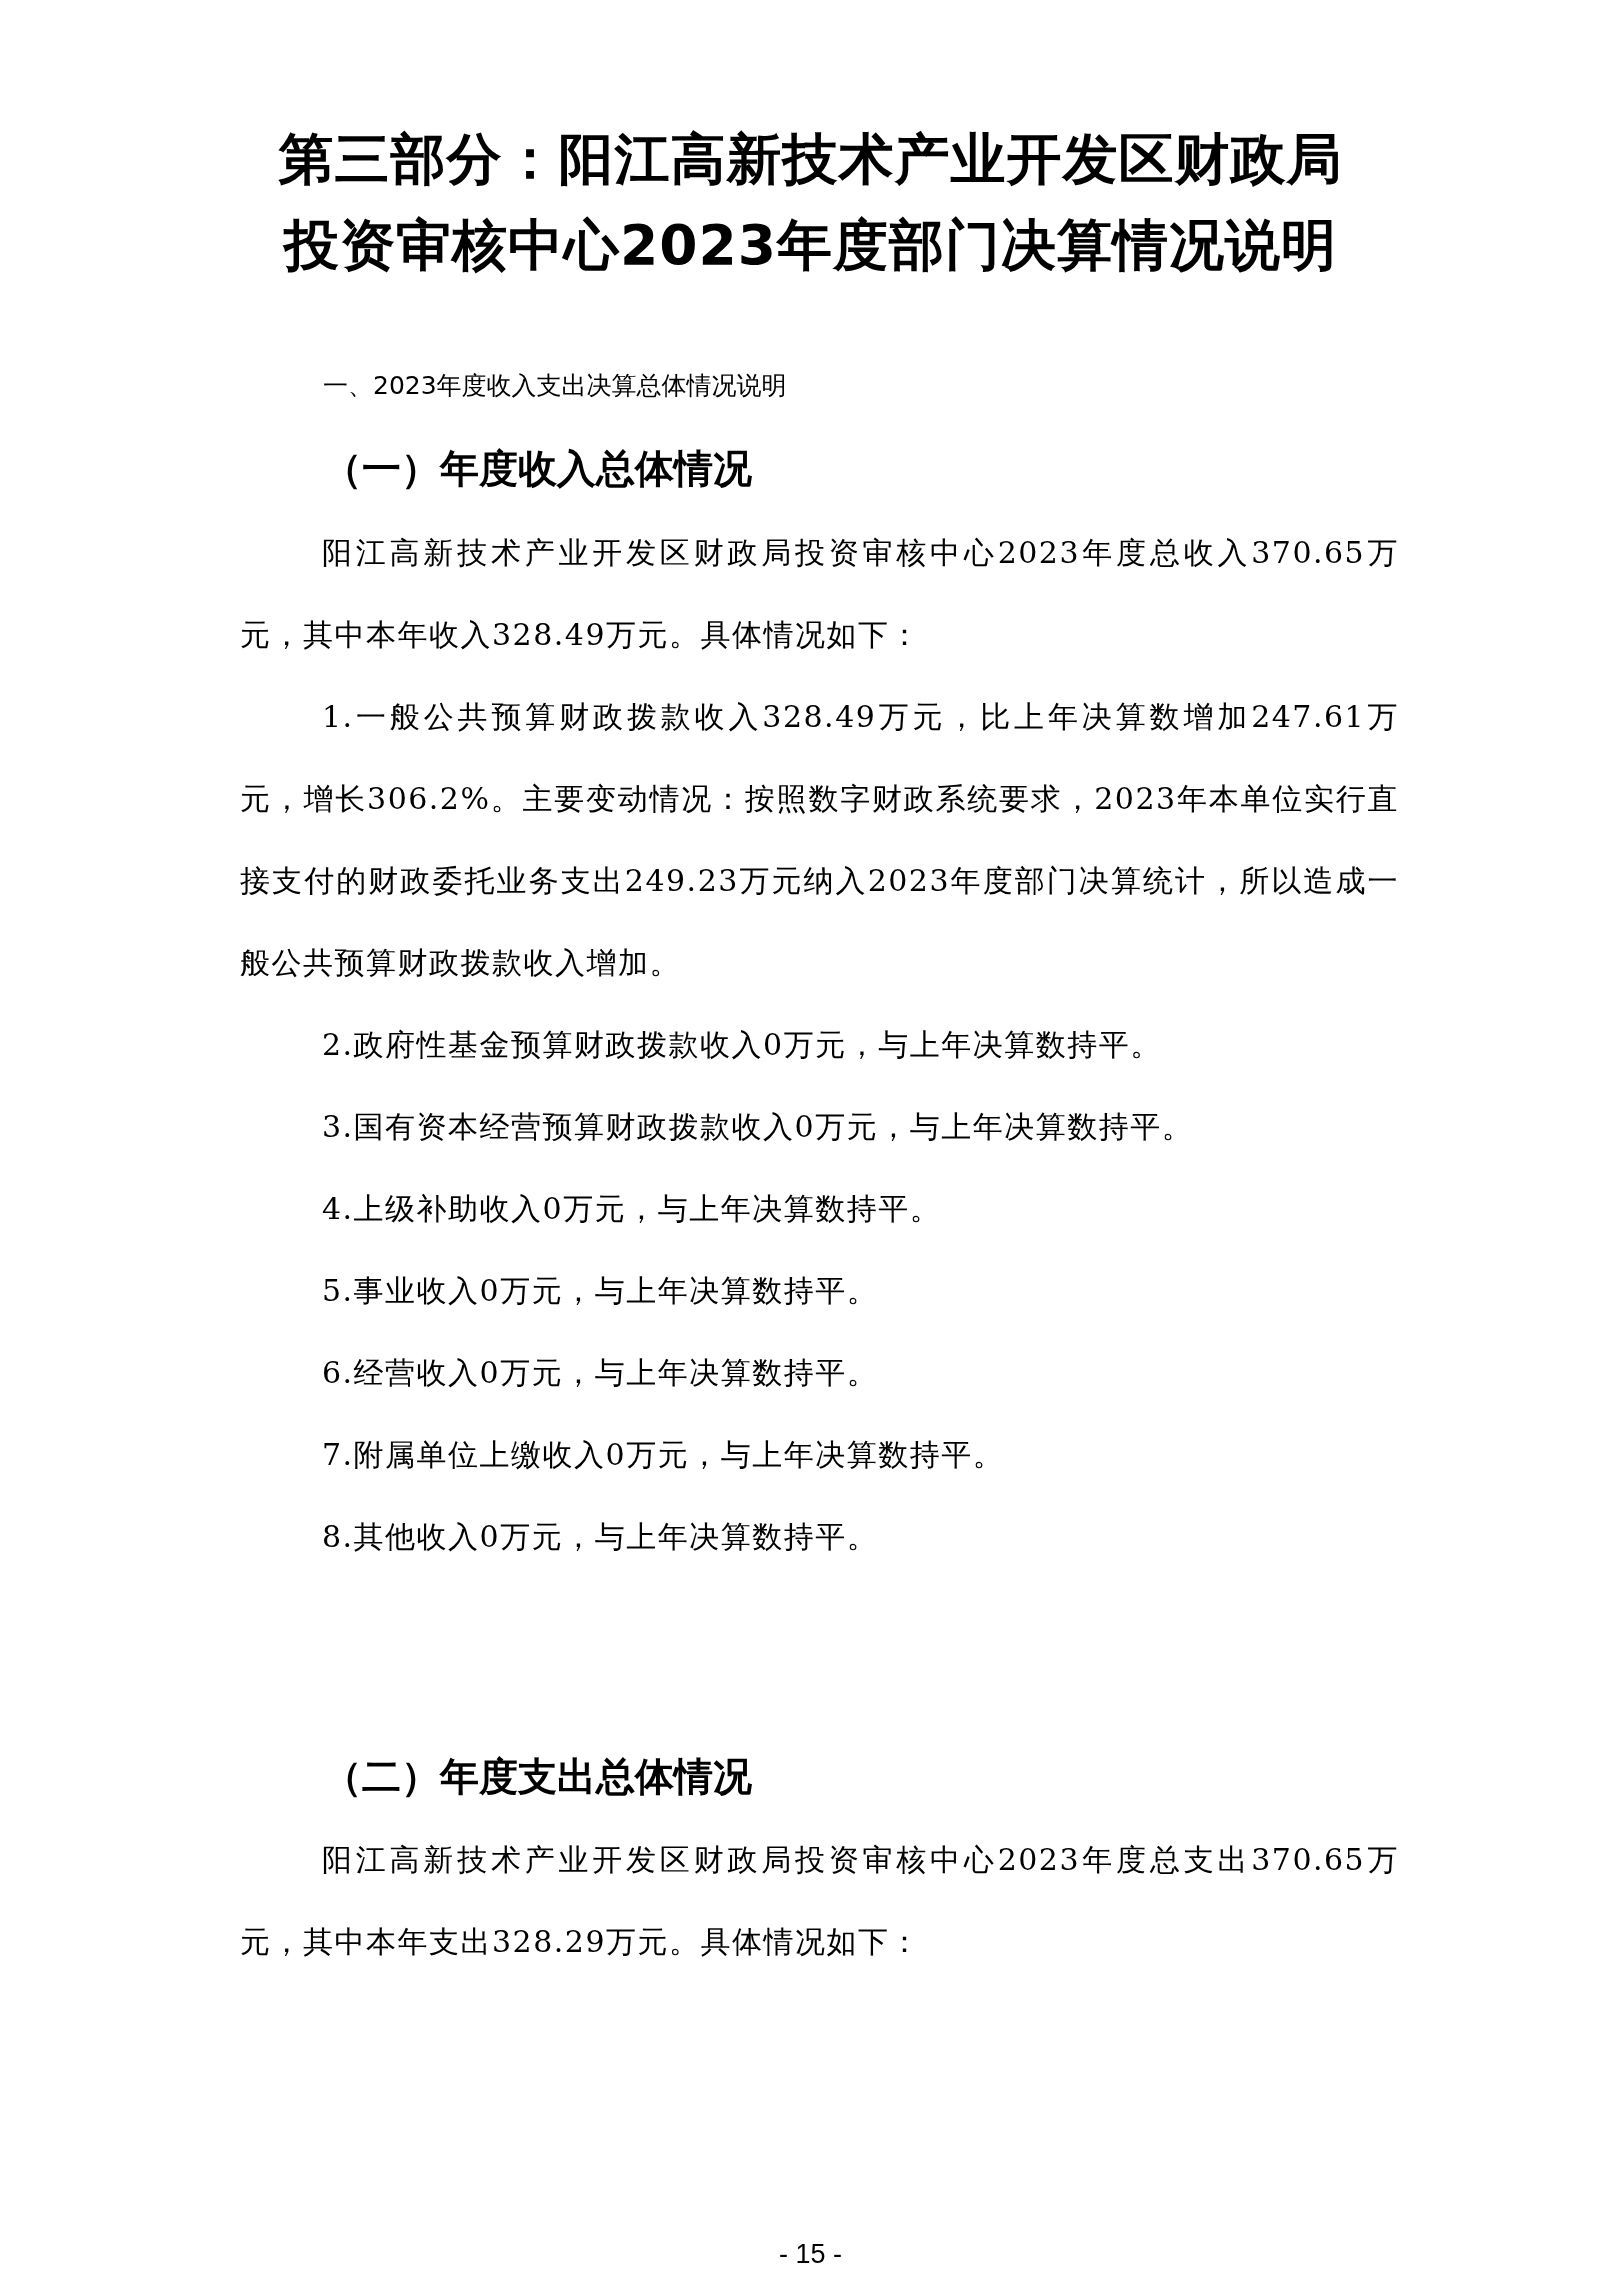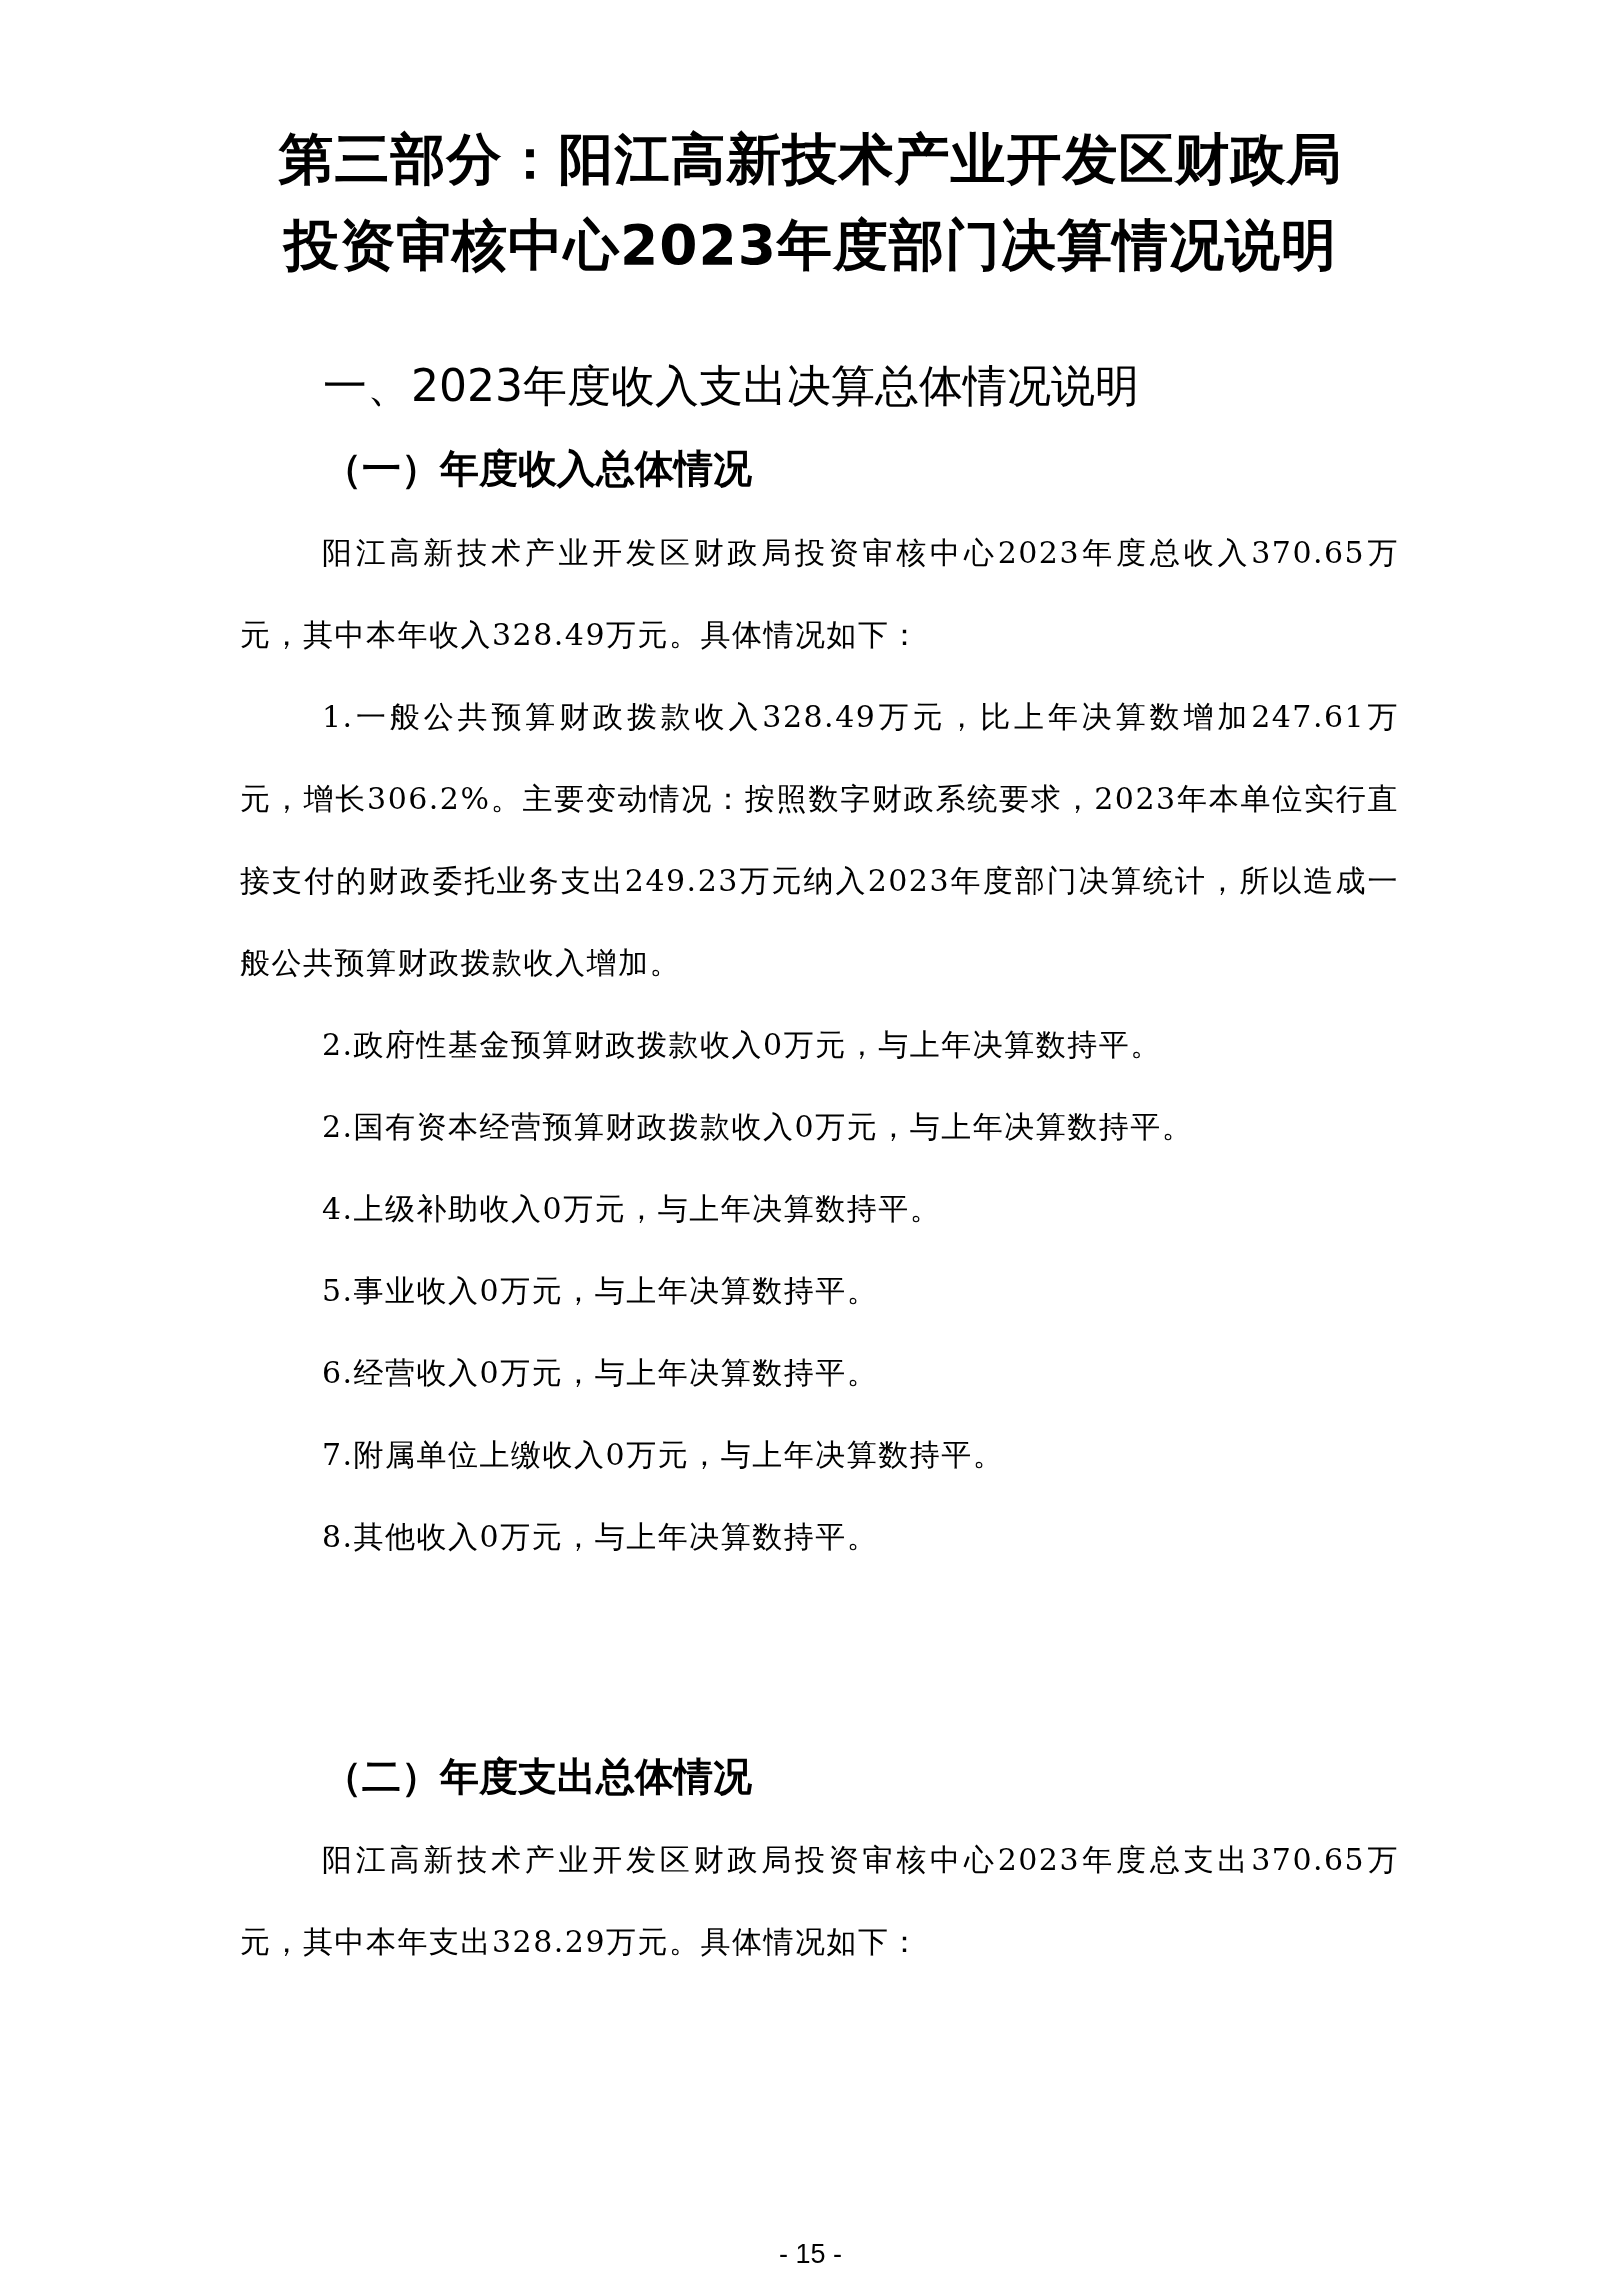--- a/index.html
+++ b/index.html
@@ -5,21 +5,21 @@
     html, body { margin: 0; padding: 0; background: #ffffff; }
     body { width: 1621px; height: 2293px; position: relative; overflow: hidden; color: #000; }
     .page { position: absolute; left: 0; top: 0; width: 1621px; height: 2293px; background: #fff; }
     .title {
       position: absolute; left: 196px; width: 1229px; text-align: center;
       font-family: "DejaVu Sans", sans-serif; font-size: 55px; font-weight: bold;
       line-height: 86px; top: 116px; letter-spacing: 1px;
     }
     .h1 {
       position: absolute; left: 323px; top: 358px;
-      font-family: "DejaVu Sans", sans-serif; font-size: 44px; line-height: 55px;
+      font-family: "DejaVu Sans", sans-serif; font-size: 25px; line-height: 55px;
     }
     .h2 {
       position: absolute; left: 323px;
       font-family: "DejaVu Sans", sans-serif; font-size: 39px; font-weight: bold; line-height: 55px;
     }
     .body-block {
       position: absolute; left: 240px; width: 1159px;
       font-family: "DejaVu Serif", serif; font-size: 30px; line-height: 82px;
       text-align: justify; letter-spacing: 1.5px;
     }
@@ -40,21 +40,21 @@
   </div>
 
   <div class="h1">一、2023年度收入支出决算总体情况说明</div>
 
   <div class="h2" style="top:441px;">（一）年度收入总体情况</div>
 
   <div class="body-block" style="top:512px;">
     <p class="para">阳江高新技术产业开发区财政局投资审核中心2023年度总收入370.65万元，其中本年收入328.49万元。具体情况如下：</p>
     <p class="para">1.一般公共预算财政拨款收入328.49万元，比上年决算数增加247.61万元，增长306.2%。主要变动情况：按照数字财政系统要求，2023年本单位实行直接支付的财政委托业务支出249.23万元纳入2023年度部门决算统计，所以造成一般公共预算财政拨款收入增加。</p>
     <p class="para">2.政府性基金预算财政拨款收入0万元，与上年决算数持平。</p>
-    <p class="para">2.国有资本经营预算财政拨款收入0万元，与上年决算数持平。</p>
+    <p class="para">3.国有资本经营预算财政拨款收入0万元，与上年决算数持平。</p>
     <p class="para">4.上级补助收入0万元，与上年决算数持平。</p>
     <p class="para">5.事业收入0万元，与上年决算数持平。</p>
     <p class="para">6.经营收入0万元，与上年决算数持平。</p>
     <p class="para">7.附属单位上缴收入0万元，与上年决算数持平。</p>
     <p class="para">8.其他收入0万元，与上年决算数持平。</p>
   </div>
 
   <div class="h2" style="top:1749px;text-align:right;">（二）年度支出总体情况</div>
 
   <div class="body-block" style="top:1819px;">

